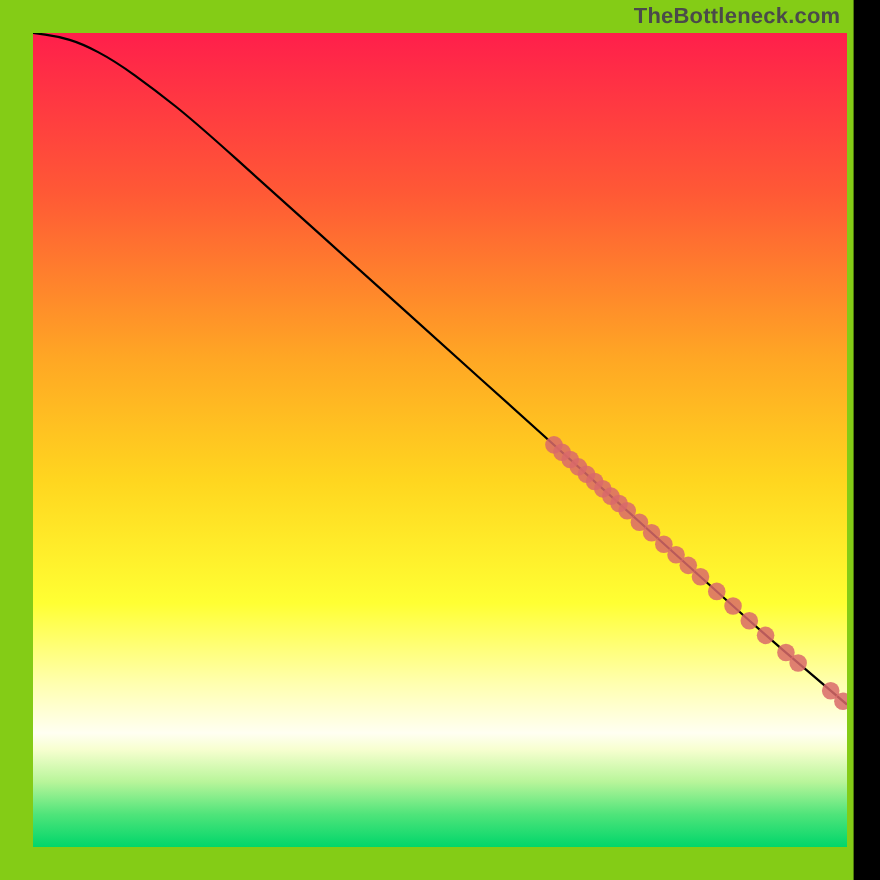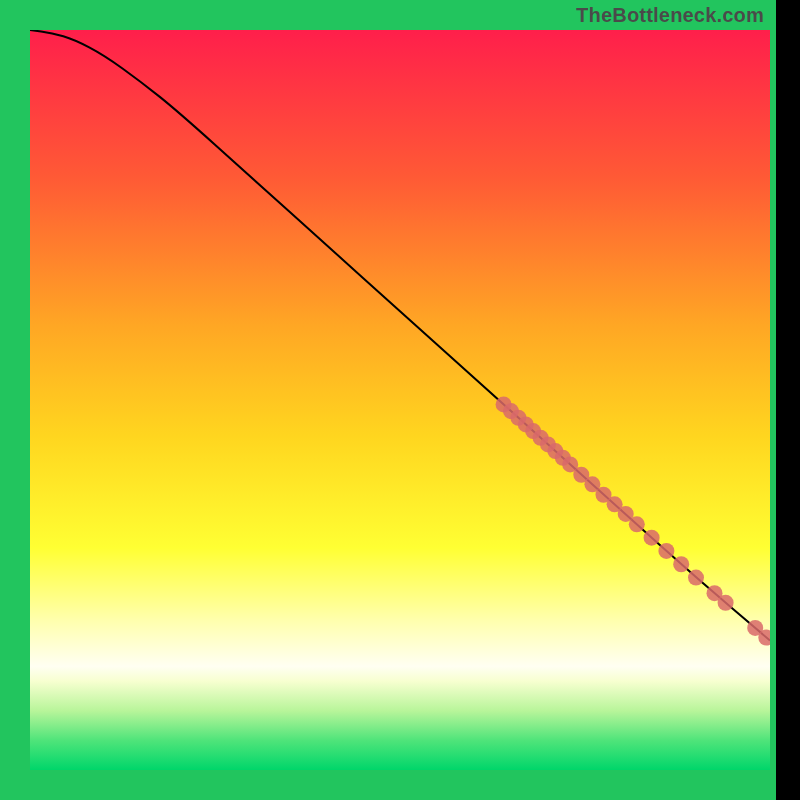--- a/index.html
+++ b/index.html
@@ -8,21 +8,21 @@
     background: #000;
     width: 800px;
     height: 800px;
     overflow: hidden;
     font-family: Arial, Helvetica, sans-serif;
   }
   .stage {
     position: relative;
     width: 776px;
     height: 800px;
-    background: #22c55e;
+    background: #84cc16;
   }
   .watermark {
     position: absolute;
     top: 4px;
     right: 12px;
     color: #4a4a4a;
     font-size: 20px;
     font-weight: 600;
     letter-spacing: 0.2px;
     z-index: 5;

